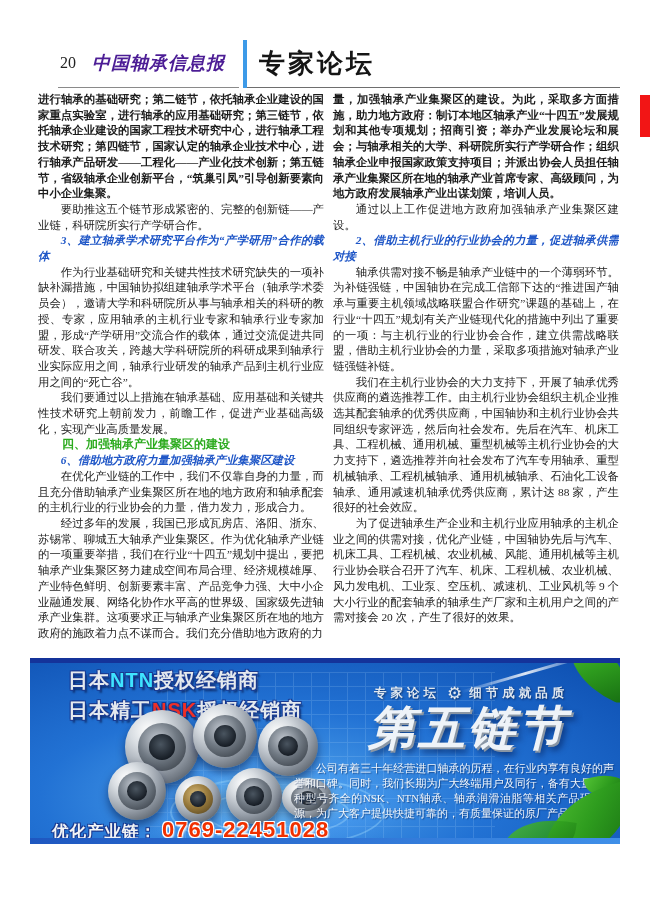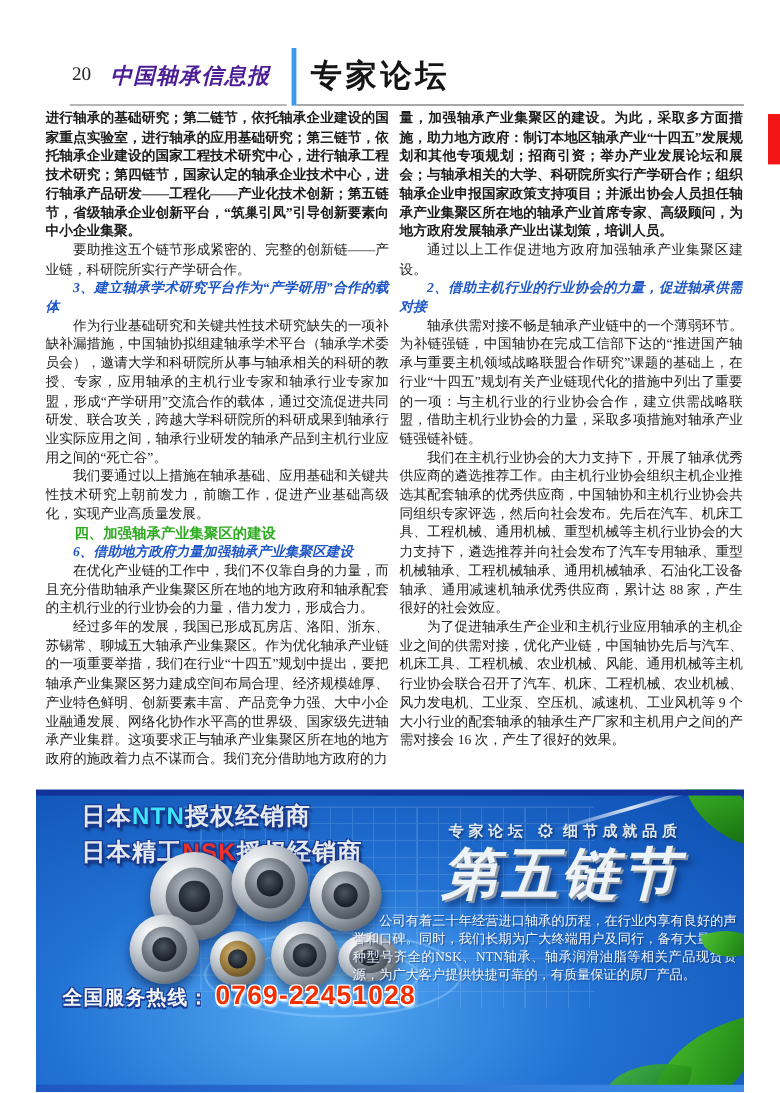--- a/index.html
+++ b/index.html
@@ -22,21 +22,21 @@
 
   
   .columns { position:absolute; top:92px; left:38px; width:581px; height:564px; display:flex; gap:9px; overflow:hidden; }
   .col { width:286px; text-align:justify; font-size:11.4px; line-height:15.7px; color:#1c1c1c; }
   .col p { text-indent:2em; }
   .col p.no-indent { text-indent:0;font-weight:bold; }
   .col p.h-blue { color:#2057c7; font-weight:bold; font-style:italic; }
   .col p.h-green { color:#2cab1f; font-weight:bold; font-size:12px; font-family:"Liberation Sans","DejaVu Sans",sans-serif; }
 
   
-  .ad { position:absolute; left:30px; top:658px; width:590px; height:252px; overflow:hidden;
+  .ad { position:absolute; left:30px; top:658px; width:590px; height:186px; overflow:hidden;
         background:radial-gradient(ellipse at 40% 75%, #55aaf0 0%, #2272d4 45%, #0c4cae 100%); }
   .ad-band-top { position:absolute; top:0; left:0; right:0; height:5px; background:#14339a; }
   .ad-band-bottom { position:absolute; bottom:0; left:0; right:0; height:6px; background:linear-gradient(90deg,#1e57c0,#3f8fe8); }
   .circuit { position:absolute; left:120px; top:14px; width:345px; height:168px; opacity:.16; pointer-events:none;
              background:repeating-linear-gradient(0deg, transparent 0 13px, #bfe4ff 13px 14px),
                         repeating-linear-gradient(90deg, transparent 0 17px, #bfe4ff 17px 18px); }
   .glow { position:absolute; left:90px; top:92px; width:300px; height:104px; border-radius:50%;
           background:radial-gradient(ellipse at center, rgba(150,225,255,.60) 0%, rgba(80,160,255,.25) 45%, transparent 72%); }
   .swirl1 { position:absolute; left:140px; top:118px; width:215px; height:72px; border:2px solid rgba(170,225,255,.35); border-radius:50%; }
   .swirl2 { position:absolute; left:175px; top:132px; width:145px; height:46px; border:2px solid rgba(190,235,255,.30); border-radius:50%; }
@@ -112,21 +112,21 @@
       <p class="h-blue">6、借助地方政府力量加强轴承产业集聚区建设</p>
       <p>在优化产业链的工作中，我们不仅靠自身的力量，而且充分借助轴承产业集聚区所在地的地方政府和轴承配套的主机行业的行业协会的力量，借力发力，形成合力。</p>
       <p>经过多年的发展，我国已形成瓦房店、洛阳、浙东、苏锡常、聊城五大轴承产业集聚区。作为优化轴承产业链的一项重要举措，我们在行业“十四五”规划中提出，要把轴承产业集聚区努力建成空间布局合理、经济规模雄厚、产业特色鲜明、创新要素丰富、产品竞争力强、大中小企业融通发展、网络化协作水平高的世界级、国家级先进轴承产业集群。这项要求正与轴承产业集聚区所在地的地方政府的施政着力点不谋而合。我们充分借助地方政府的力</p>
     </div>
     <div class="col">
       <p class="no-indent">量，加强轴承产业集聚区的建设。为此，采取多方面措施，助力地方政府：制订本地区轴承产业“十四五”发展规划和其他专项规划；招商引资；举办产业发展论坛和展会；与轴承相关的大学、科研院所实行产学研合作；组织轴承企业申报国家政策支持项目；并派出协会人员担任轴承产业集聚区所在地的轴承产业首席专家、高级顾问，为地方政府发展轴承产业出谋划策，培训人员。</p>
       <p>通过以上工作促进地方政府加强轴承产业集聚区建设。</p>
       <p class="h-blue">2、借助主机行业的行业协会的力量，促进轴承供需对接</p>
       <p>轴承供需对接不畅是轴承产业链中的一个薄弱环节。为补链强链，中国轴协在完成工信部下达的“推进国产轴承与重要主机领域战略联盟合作研究”课题的基础上，在行业“十四五”规划有关产业链现代化的措施中列出了重要的一项：与主机行业的行业协会合作，建立供需战略联盟，借助主机行业协会的力量，采取多项措施对轴承产业链强链补链。</p>
       <p>我们在主机行业协会的大力支持下，开展了轴承优秀供应商的遴选推荐工作。由主机行业协会组织主机企业推选其配套轴承的优秀供应商，中国轴协和主机行业协会共同组织专家评选，然后向社会发布。先后在汽车、机床工具、工程机械、通用机械、重型机械等主机行业协会的大力支持下，遴选推荐并向社会发布了汽车专用轴承、重型机械轴承、工程机械轴承、通用机械轴承、石油化工设备轴承、通用减速机轴承优秀供应商，累计达 88 家，产生很好的社会效应。</p>
-      <p>为了促进轴承生产企业和主机行业应用轴承的主机企业之间的供需对接，优化产业链，中国轴协先后与汽车、机床工具、工程机械、农业机械、风能、通用机械等主机行业协会联合召开了汽车、机床、工程机械、农业机械、风力发电机、工业泵、空压机、减速机、工业风机等 9 个大小行业的配套轴承的轴承生产厂家和主机用户之间的产需对接会 16 次，产生了很好的效果。</p>
+      <p>为了促进轴承生产企业和主机行业应用轴承的主机企业之间的供需对接，优化产业链，中国轴协先后与汽车、机床工具、工程机械、农业机械、风能、通用机械等主机行业协会联合召开了汽车、机床、工程机械、农业机械、风力发电机、工业泵、空压机、减速机、工业风机等 9 个大小行业的配套轴承的轴承生产厂家和主机用户之间的产需对接会 20 次，产生了很好的效果。</p>
     </div>
   </div>
 
   <div class="ad">
     <div class="circuit"></div>
     <div class="glow"></div>
     <div class="swirl1"></div>
     <div class="swirl2"></div>
     <div class="streak"></div>
 
@@ -151,21 +151,21 @@
       <span>专家论坛</span>
       <span class="gear-icon">⚙</span>
       <span>细节成就品质</span>
     </div>
 
     <div class="ad-brand">第五链节</div>
 
     <p class="ad-body">公司有着三十年经营进口轴承的历程，在行业内享有良好的声誉和口碑。同时，我们长期为广大终端用户及同行，备有大量、品种型号齐全的NSK、NTN轴承、轴承润滑油脂等相关产品现货资源，为广大客户提供快捷可靠的，有质量保证的原厂产品。</p>
 
     <div class="hotline">
-      <span class="hotline-label">全国服务热线：</span>
+      <span class="hotline-label">优化产业链：</span>
       <span class="hotline-phone">0769-22451028</span>
     </div>
 
     <div class="leaf leaf-top-right"></div>
     <div class="leaf leaf-mid-right"></div>
     <div class="leaf leaf-bottom-right"></div>
     <div class="leaf leaf-bottom-right2"></div>
 
     <div class="ad-band-top"></div>
     <div class="ad-band-bottom"></div>

